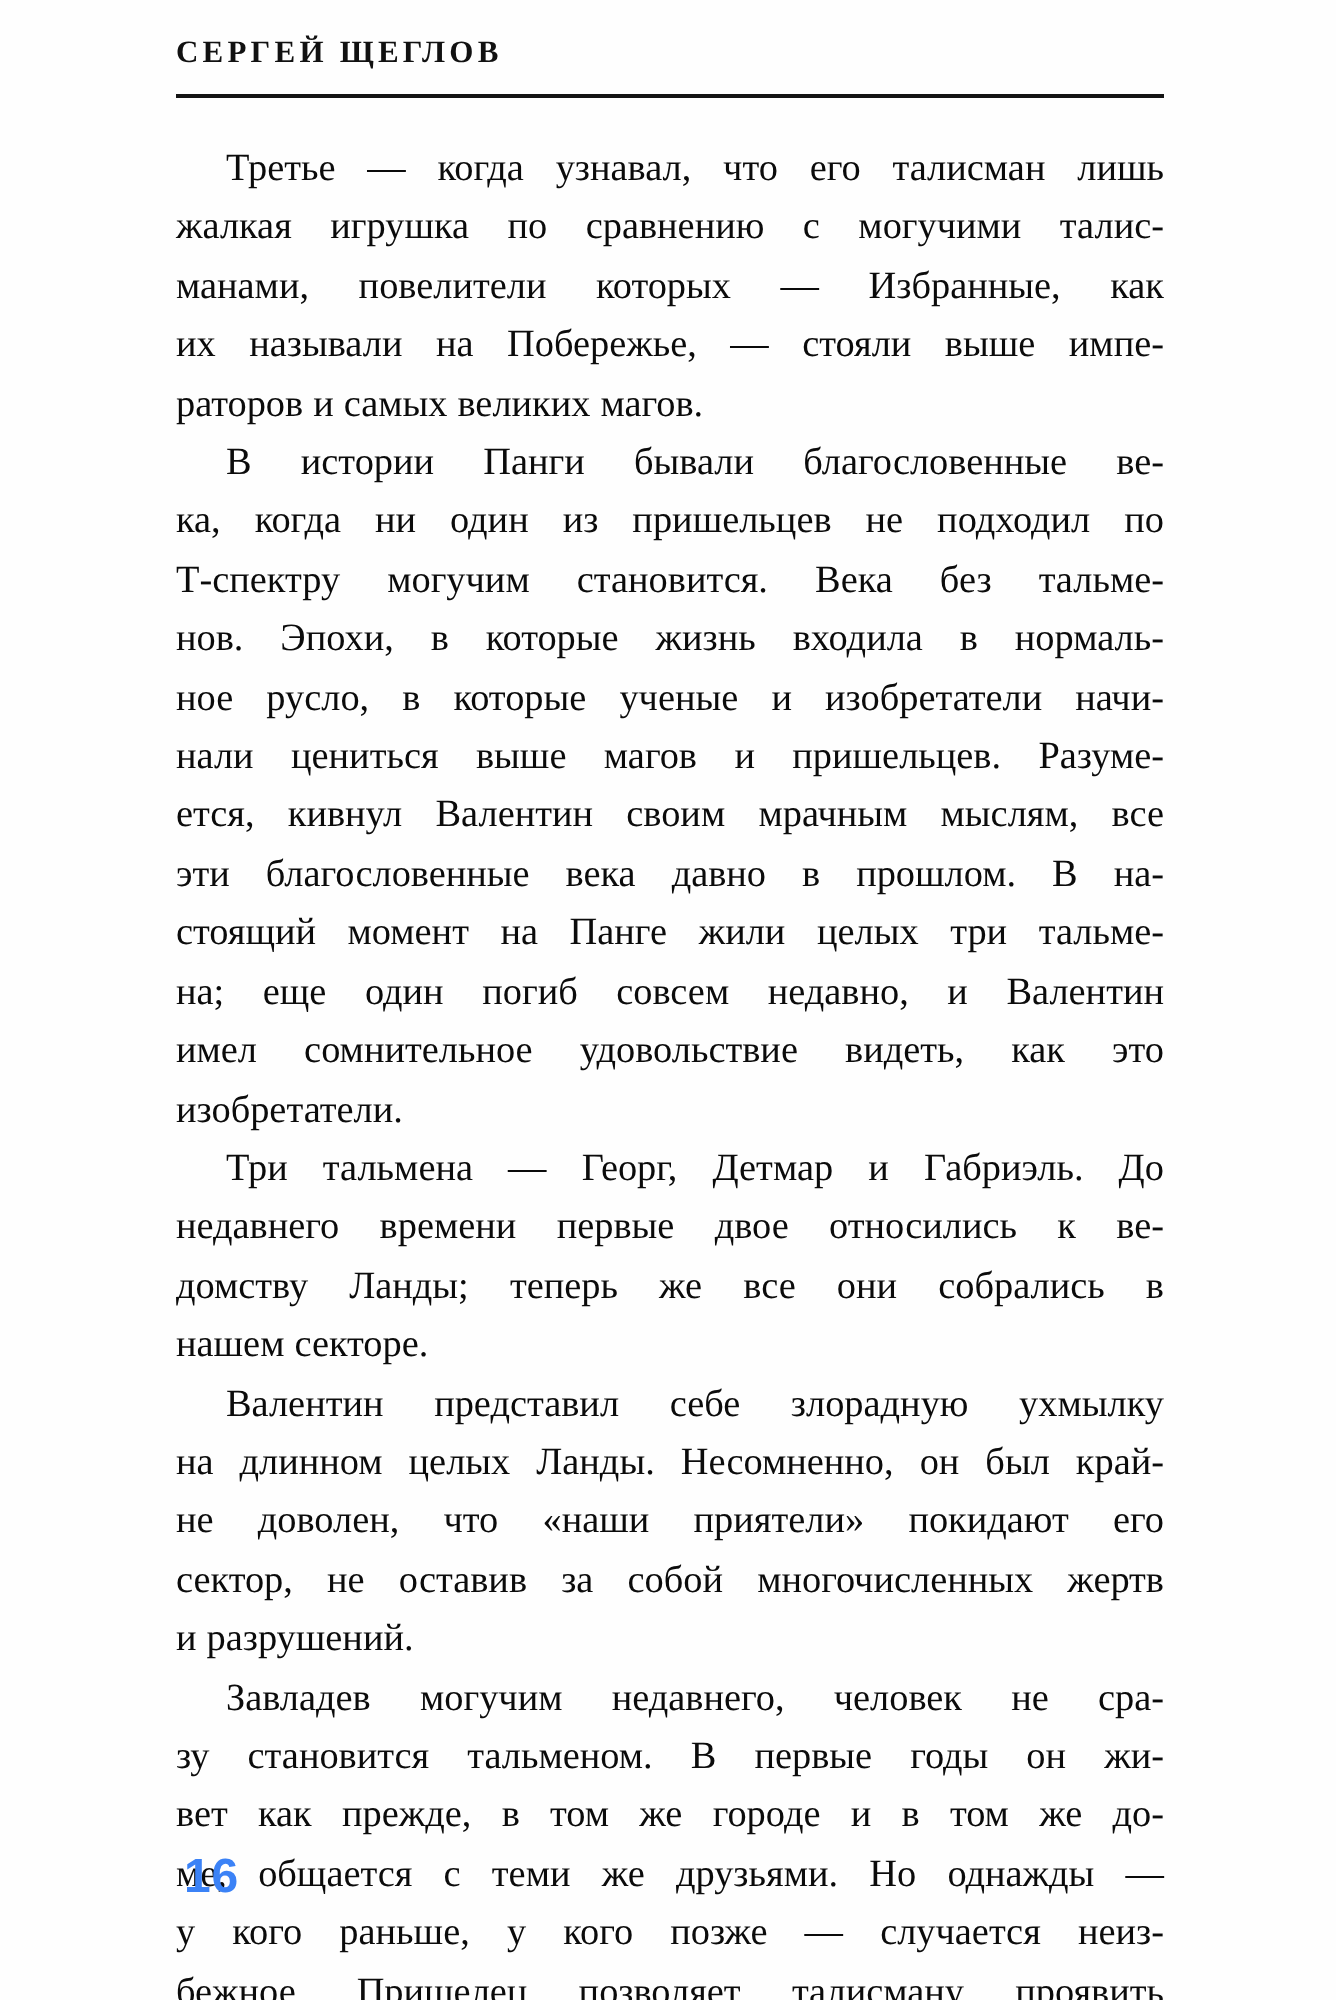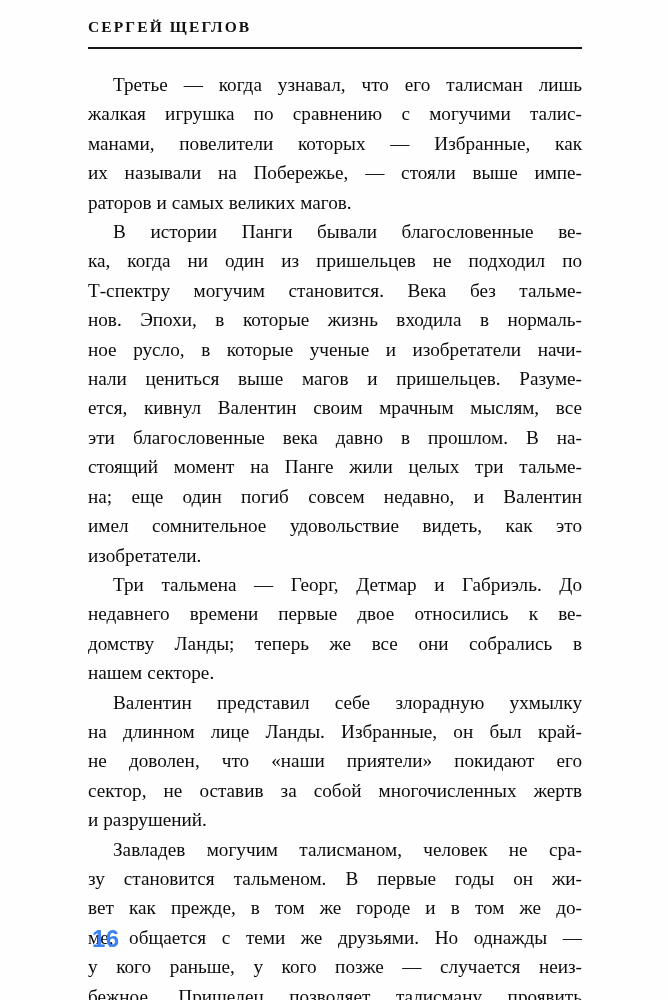--- a/index.html
+++ b/index.html
@@ -126,27 +126,27 @@
         <span class="line last">изобретатели.</span>
       </p>
       <p class="para">
         <span class="line indent">Три тальмена — Георг, Детмар и Габриэль. До</span>
         <span class="line">недавнего времени первые двое относились к ве-</span>
         <span class="line">домству Ланды; теперь же все они собрались в</span>
         <span class="line last">нашем секторе.</span>
       </p>
       <p class="para">
         <span class="line indent">Валентин представил себе злорадную ухмылку</span>
-        <span class="line">на длинном лице Ланды. Избранные, он был край-</span>
+        <span class="line">на длинном целых Ланды. Несомненно, он был край-</span>
         <span class="line">не доволен, что «наши приятели» покидают его</span>
         <span class="line">сектор, не оставив за собой многочисленных жертв</span>
         <span class="line last">и разрушений.</span>
       </p>
       <p class="para">
-        <span class="line indent">Завладев могучим талисманом, человек не сра-</span>
+        <span class="line indent">Завладев могучим недавнего, человек не сра-</span>
         <span class="line">зу становится тальменом. В первые годы он жи-</span>
         <span class="line">вет как прежде, в том же городе и в том же до-</span>
         <span class="line">ме, общается с теми же друзьями. Но однажды —</span>
         <span class="line">у кого раньше, у кого позже — случается неиз-</span>
         <span class="line">бежное. Пришелец позволяет талисману проявить</span>
       </p>
     </div>
 
   <div class="folio">16</div>
 

